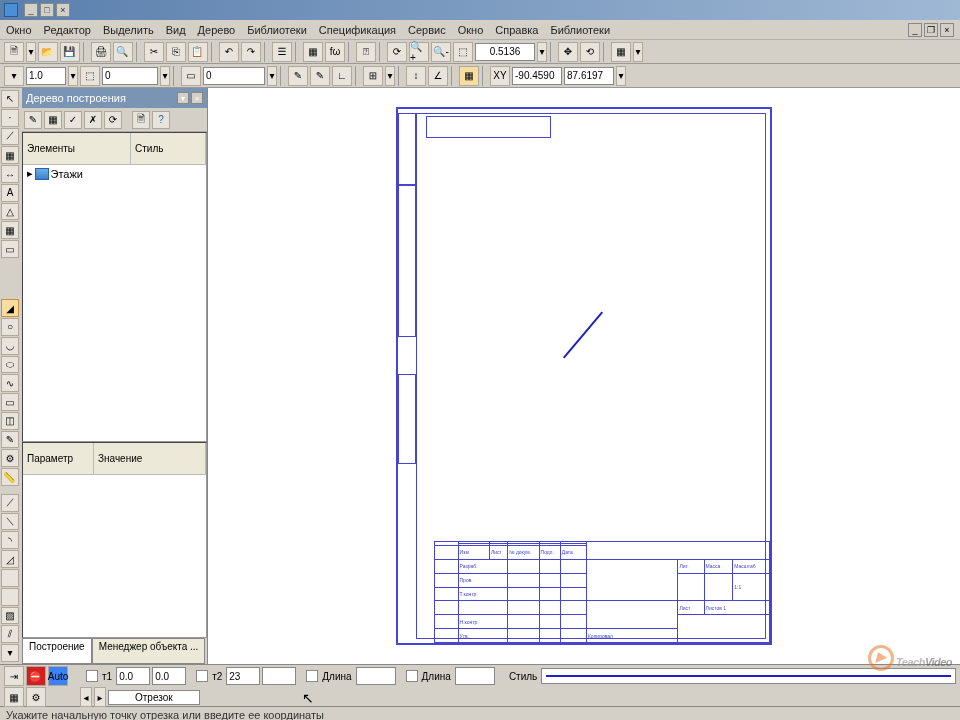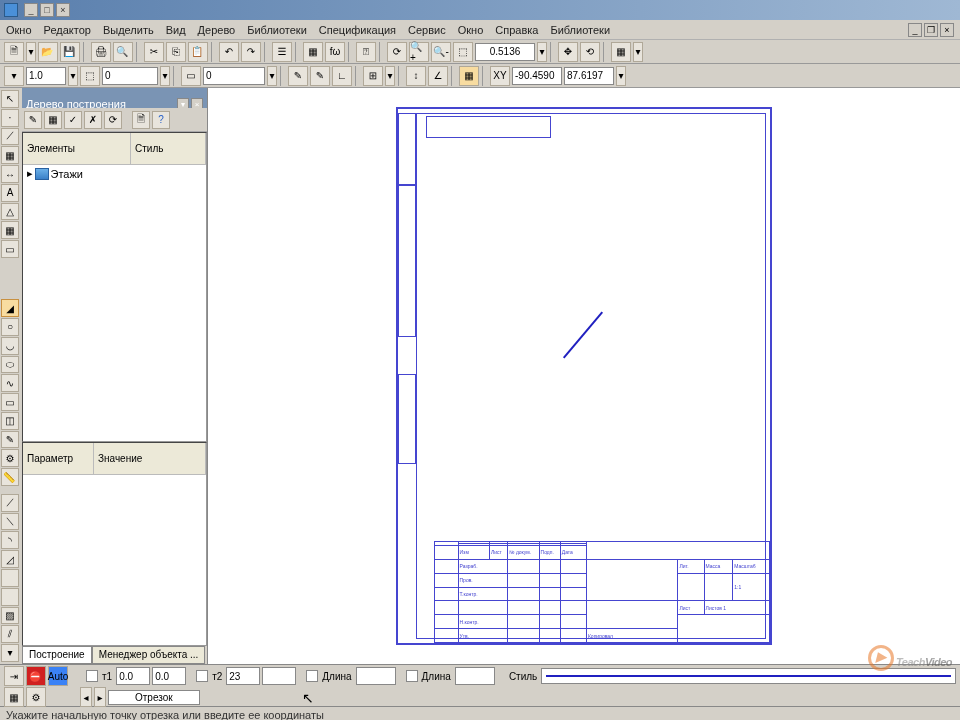--- a/index.html
+++ b/index.html
@@ -14,32 +14,32 @@
 .menubar .mdi .winbtn { width: 14px; height: 14px; background: #d4d0c8; border: 1px solid #888; margin-left: 2px; font-size: 9px; display: flex; align-items: center; justify-content: center; cursor: pointer; }
 .toolbar { height: 24px; background: #d4d0c8; display: flex; align-items: center; padding: 0 4px; border-bottom: 1px solid #999; gap: 2px; }
 .tbtn { width: 20px; height: 20px; background: #e8e4dc; border: 1px solid #b0a898; display: flex; align-items: center; justify-content: center; cursor: pointer; font-size: 10px; }
 .tsep { width: 5px; height: 20px; border-left: 1px solid #999; margin: 0 1px; }
 .tinput { height: 18px; border: 1px solid #888; background: #fff; padding: 0 2px; font-size: 10px; }
 .main { display: flex; height: 576px; }
 .leftvbar { width: 22px; background: #d4d0c8; display: flex; flex-direction: column; gap: 1px; padding: 2px 1px; }
 .leftvbar .tbtn { width: 18px; height: 18px; }
 .leftvbar .tbtn.active { background: #f8dca0; border-color: #c89040; }
 .sidepanel { width: 186px; background: #d4d0c8; display: flex; flex-direction: column; border-right: 1px solid #888; }
-.panelhdr { height: 18px; background: #7a94b4; color: #fff; font-size: 10px; padding: 10px 4px; display: flex; align-items: flex-start; }
+.panelhdr { height: 18px; background: #7a94b4; color: #fff; font-size: 10px; padding: 10px 4px; display: flex; align-items: center; }
 .panelhdr .pbtn { width: 12px; height: 12px; background: #d4d0c8; border: 1px solid #888; margin-left: 2px; font-size: 8px; display: flex; align-items: center; justify-content: center; cursor: pointer; }
 .paneltool { height: 24px; background: #d4d0c8; display: flex; align-items: center; gap: 2px; padding: 2px; border-bottom: 1px solid #aaa; }
 .paneltool .tbtn { width: 18px; height: 18px; }
 .tree { background: #fff; border: 1px inset #999; flex: 0 0 310px; }
 .treehdr { display: flex; background: #ece9d8; border-bottom: 1px solid #bbb; }
 .treehdr div { padding: 10px 4px; border-right: 1px solid #bbb; font-size: 10px; }
 .treerow { display: flex; padding: 2px 4px; align-items: center; gap: 2px; }
 .treerow .nodeicon { width: 14px; height: 12px; background: linear-gradient(#6bb0e8,#3a80c8); border: 1px solid #2860a0; }
 .proptbl { background: #fff; border: 1px inset #999; flex: 1; }
 .proptbl .treehdr div:first-child { width: 71px; }
-.bottomtabs { height: 18px; display: flex; background: #d4d0c8; }
+.bottomtabs { height: 26px; display: flex; background: #d4d0c8; }
 .bottomtabs .tab { padding: 2px 6px; border: 1px solid #888; background: #ece9d8; font-size: 10px; cursor: pointer; white-space: nowrap; }
 .canvas { flex: 1; background: #fff; display: flex; align-items: center; justify-content: center; position: relative; }
 .sheet { width: 376px; height: 538px; border: 2px solid #4545d0; position: relative; background: #fff; }
 .frame-inner { position: absolute; left: 18px; top: 4px; right: 4px; bottom: 4px; border: 1px solid #4545d0; }
 .tbox { position: absolute; border: 1px solid #4545d0; }
 .line-drawn { position: absolute; width: 60px; height: 2px; background: #2020c0; transform: rotate(-50deg); left: 155px; top: 225px; }
 .stampgrid { position: absolute; bottom: 0; right: 0; width: 336px; height: 102px; }
 .stampgrid table { width: 100%; height: 100%; border-collapse: collapse; }
 .stampgrid td { border: 1px solid #4545d0; font-size: 5px; color: #4545d0; padding: 0 1px; }
 .paramrow { height: 42px; background: #d4d0c8; border-top: 1px solid #888; display: flex; flex-direction: column; }

